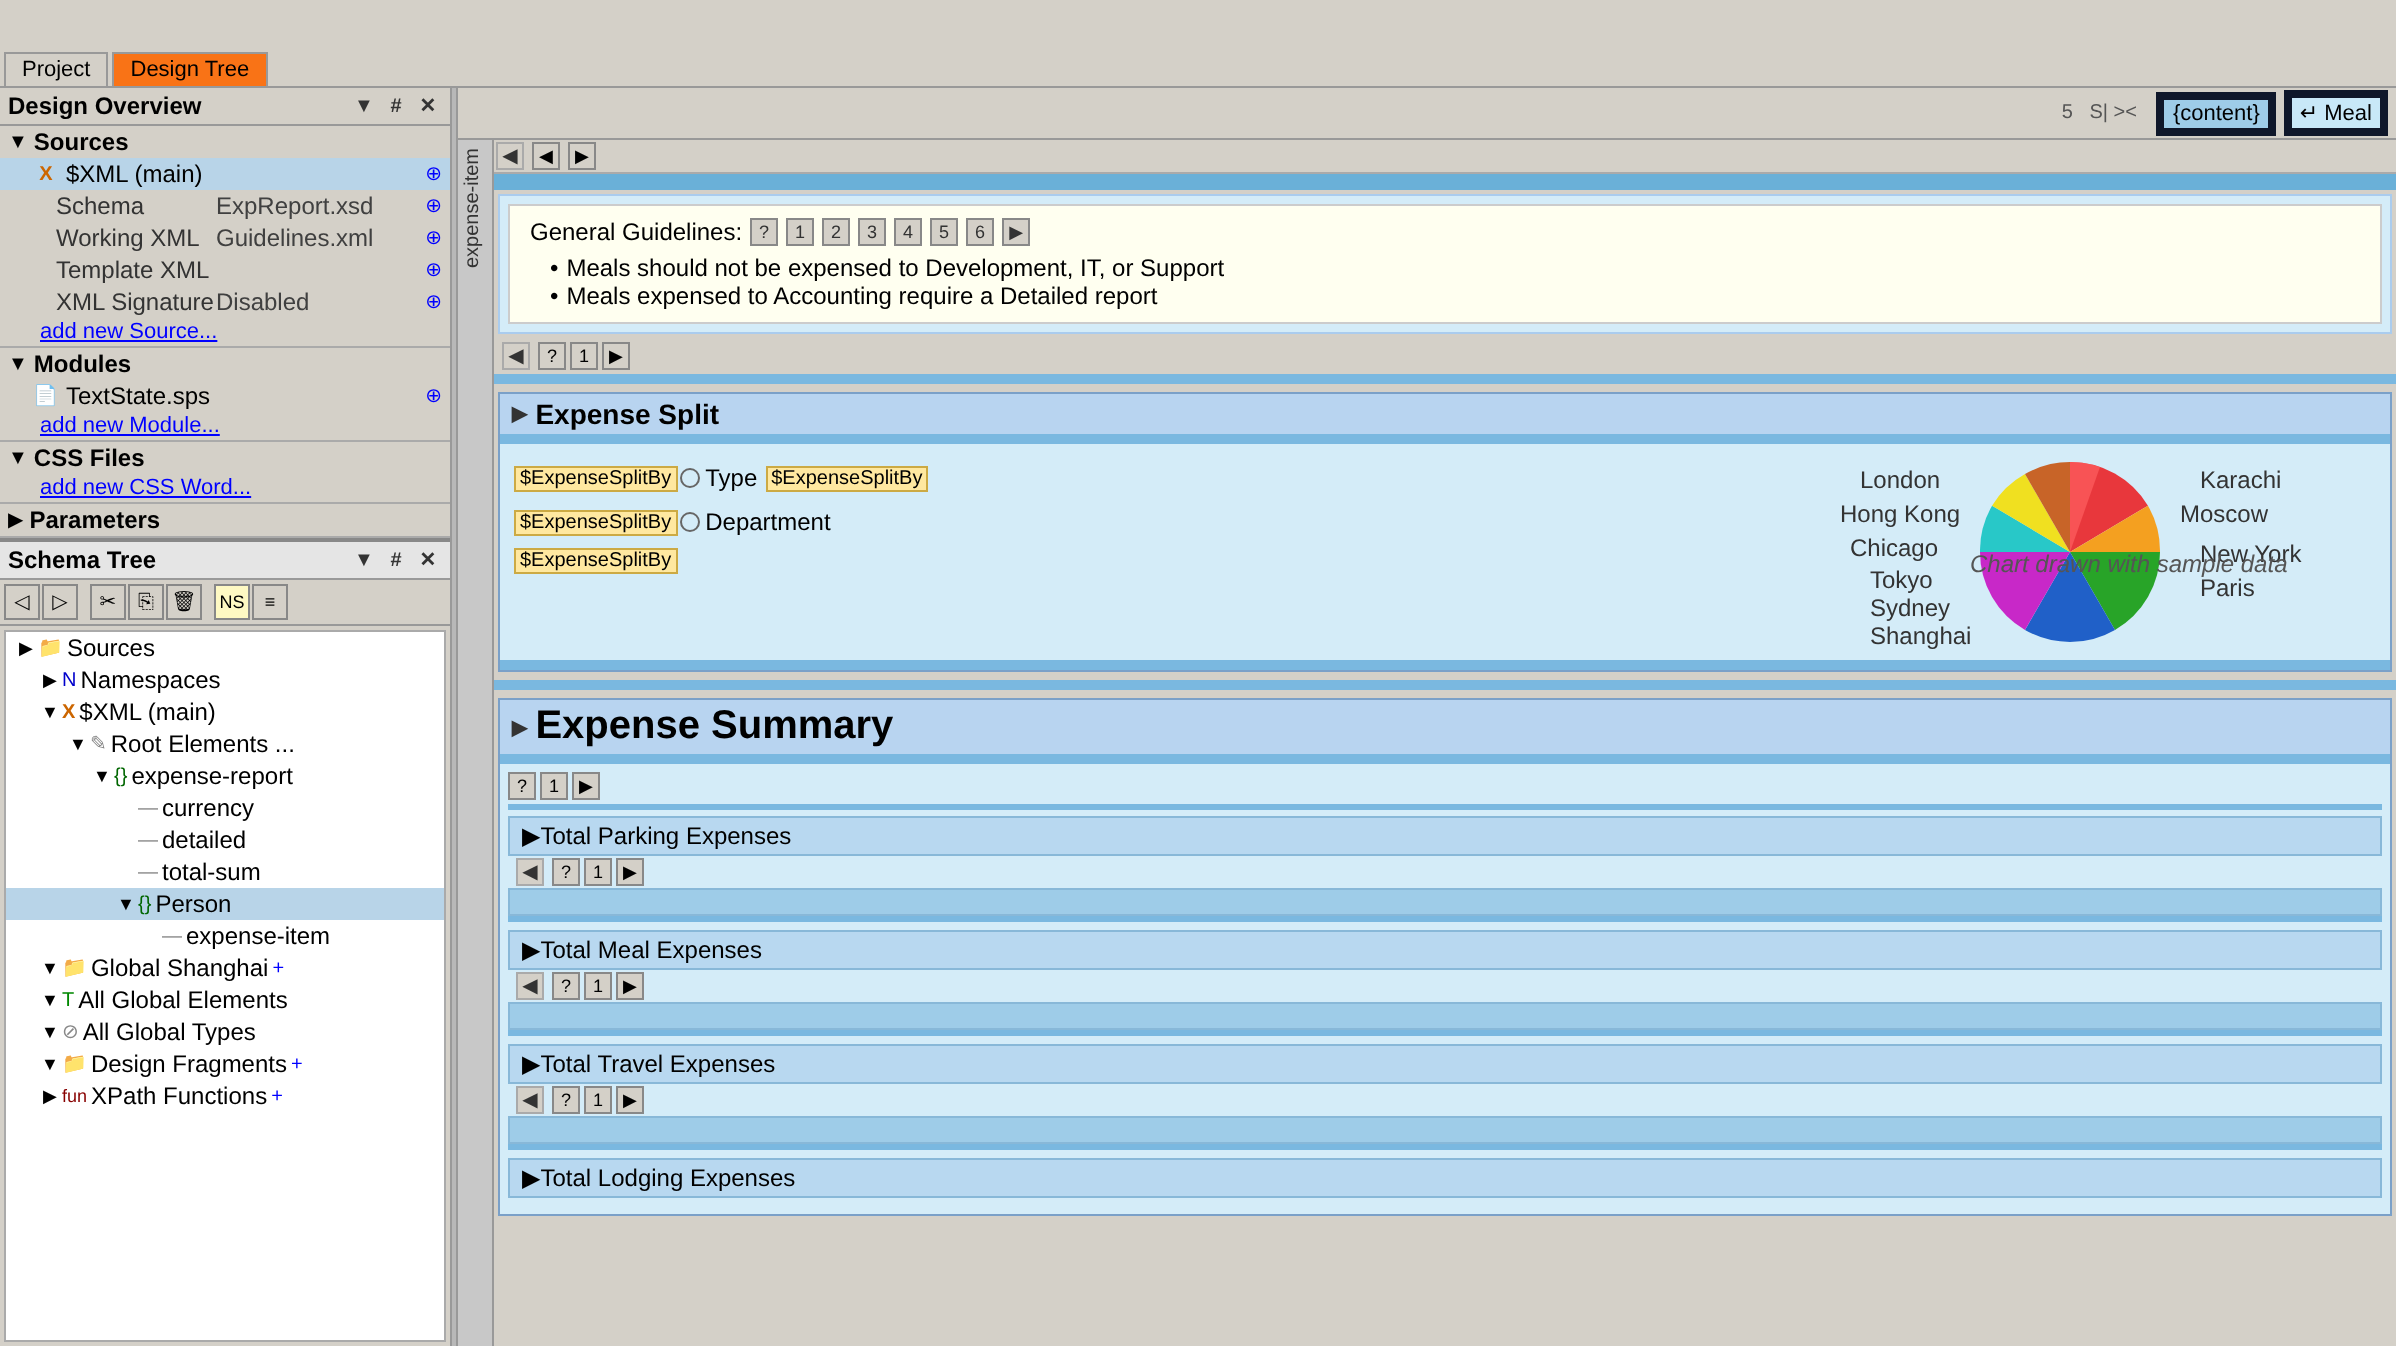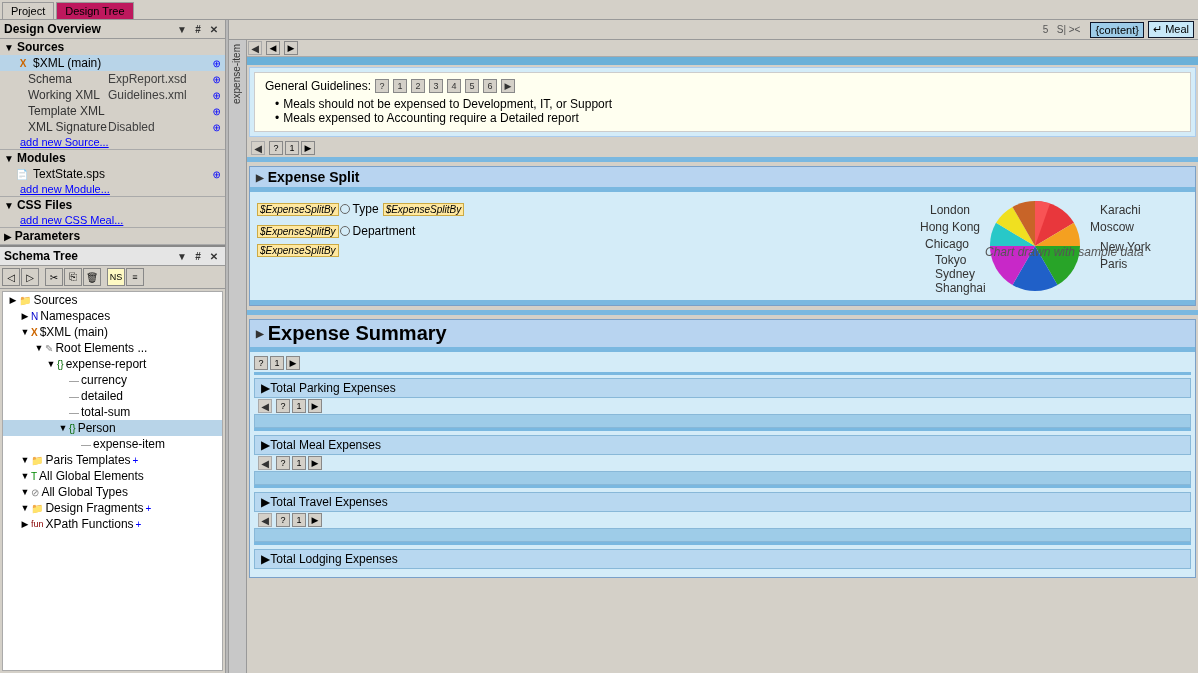--- a/index.html
+++ b/index.html
@@ -1,21 +1,21 @@
 <!DOCTYPE html>
 <html><head>
   <meta charset="utf-8">
   <style>
     * { box-sizing: border-box; margin: 0; padding: 0; font-family: Arial, sans-serif; font-size: 12px; }
     body { background: #d4d0c8; overflow: hidden; width: 1198px; height: 673px; display: flex; flex-direction: column; }
 
     
     .top-tabs { display: flex; background: #d4d0c8; border-bottom: 1px solid #999; padding: 2px 2px 0; align-items: flex-end; }
     .top-tab { padding: 2px 8px; background: #d4d0c8; border: 1px solid #999; border-bottom: none; cursor: pointer; margin-right: 2px; font-size: 11px; }
-    .top-tab.active { background: #be185d; }
+    .top-tab.active { background: #f97316; margin-top: 24px; }
 
     
     .main-layout { display: flex; flex: 1; overflow: hidden; }
 
     
     .section-header { display: flex; align-items: center; justify-content: space-between; background: #d4d0c8; padding: 2px 4px; border-bottom: 1px solid #999; font-weight: bold; font-size: 11px; }
     .section-header-icons { display: flex; gap: 2px; }
     .icon-btn { width: 14px; height: 14px; display: flex; align-items: center; justify-content: center; font-size: 10px; cursor: pointer; color: #333; }
 
     
@@ -78,21 +78,21 @@
     .nav-btn { width: 14px; height: 14px; background: #d4d0c8; border: 1px solid #888; display: flex; align-items: center; justify-content: center; font-size: 9px; cursor: pointer; margin-right: 2px; }
 
     
     .bottom-tabs { display: flex; background: #d4d0c8; border-top: 1px solid #999; padding: 2px 2px 0; align-items: flex-end; height: 26px; }
     .bottom-tab { padding: 2px 10px; background: #d4d0c8; border: 1px solid #999; border-bottom: none; cursor: pointer; margin-right: 2px; font-size: 11px; }
     .bottom-tab.active { background: #fff; }
 
     
     .right-top-bar { display: flex; align-items: center; background: #d4d0c8; border-bottom: 1px solid #999; padding: 1px 4px; justify-content: flex-end; }
     .right-top-bar-content { display: flex; align-items: center; gap: 4px; }
-    .rtb-label { font-size: 11px; padding: 1px 4px; background: #9ecce8; border: 1px solid #0f172a; cursor: pointer; }
+    .rtb-label { font-size: 11px; padding: 1px 4px; background: #9ecce8; border: 4px solid #0f172a; cursor: pointer; }
 
     
     .collapse-btn { width: 14px; height: 14px; display: flex; align-items: center; justify-content: center; cursor: pointer; font-size: 10px; color: #333; border: 1px solid #aaa; background: #d4d0c8; }
 
     
     .vdivider { width: 4px; background: #b8b8b8; cursor: col-resize; border-left: 1px solid #999; border-right: 1px solid #999; }
 
     .left-panels { width: 225px; display: flex; flex-direction: column; flex-shrink: 0; overflow: hidden; }
 
     .design-overview { display: flex; flex-direction: column; flex-shrink: 0; border-bottom: 2px solid #888; max-height: 310px; overflow: hidden; }
@@ -101,21 +101,21 @@
     .stree-header { display: flex; align-items: center; justify-content: space-between; background: #e5e5e5; padding: 2px 4px; border-bottom: 1px solid #999; font-weight: bold; font-size: 11px; }
 
     .xml-icon { color: #cc6600; font-weight: bold; font-size: 10px; }
     .folder-icon { color: #cc8800; }
     .elem-icon { color: #006600; }
     .ns-icon { color: #0000cc; }
 
     .top-nav-area { display: flex; align-items: center; background: #d4d0c8; padding: 1px; border-bottom: 1px solid #aaa; }
     .nav-arrows { display: flex; gap: 2px; }
 
-    .inline-tag { background: #ffe8a0; border: 1px solid #ccaa44; padding: 0 2px; font-size: 10px; margin: 0 1px; font-style: italic; }
+    .inline-tag { background: #ffe8a0; border: 1px solid #ccaa44; padding: 0 2px; font-size: 10px; margin: 0 1px; }
     .radio-inline { display: flex; align-items: center; gap: 3px; margin: 2px 0; }
     .radio-circle { width: 10px; height: 10px; border: 1px solid #666; border-radius: 50%; display: inline-block; }
     .expense-split-row { display: flex; align-items: center; padding: 2px 0; }
   </style>
 </head>
 <body>
 
 <div class="top-tabs">
   <div class="top-tab">Project</div>
   <div class="top-tab active">Design Tree</div>
@@ -179,21 +179,21 @@
           <span class="plus-icon">⊕</span>
         </div>
         <div class="add-link">add new Module...</div>
       </div>
 
       <div class="css-section">
         <div class="sources-header">
           <span class="arrow">▼</span>
           <span class="label">CSS Files</span>
         </div>
-        <div class="add-link">add new CSS Meal...</div>
+        <div class="add-link">add new CSS Word...</div>
       </div>
 
       <div class="params-section">
         <div class="sources-header">
           <span class="arrow">▶</span>
           <span class="label">Parameters</span>
         </div>
       </div>
     </div>
 
@@ -275,21 +275,21 @@
         <div class="stree-item">
           <span class="indent" style="width:64px"></span>
           <span class="expand">&nbsp;</span>
           <span class="s-icon" style="color:#888">—</span>
           <span>expense-item</span>
         </div>
         <div class="stree-item">
           <span class="indent" style="width:14px"></span>
           <span class="expand">▼</span>
           <span class="s-icon folder-icon">📁</span>
-          <span>Paris Templates</span>
+          <span>Global Shanghai</span>
           <span class="prop-plus">+</span>
         </div>
         <div class="stree-item">
           <span class="indent" style="width:14px"></span>
           <span class="expand">▼</span>
           <span class="s-icon" style="color:#008800">T</span>
           <span>All Global Elements</span>
         </div>
         <div class="stree-item">
           <span class="indent" style="width:14px"></span>

